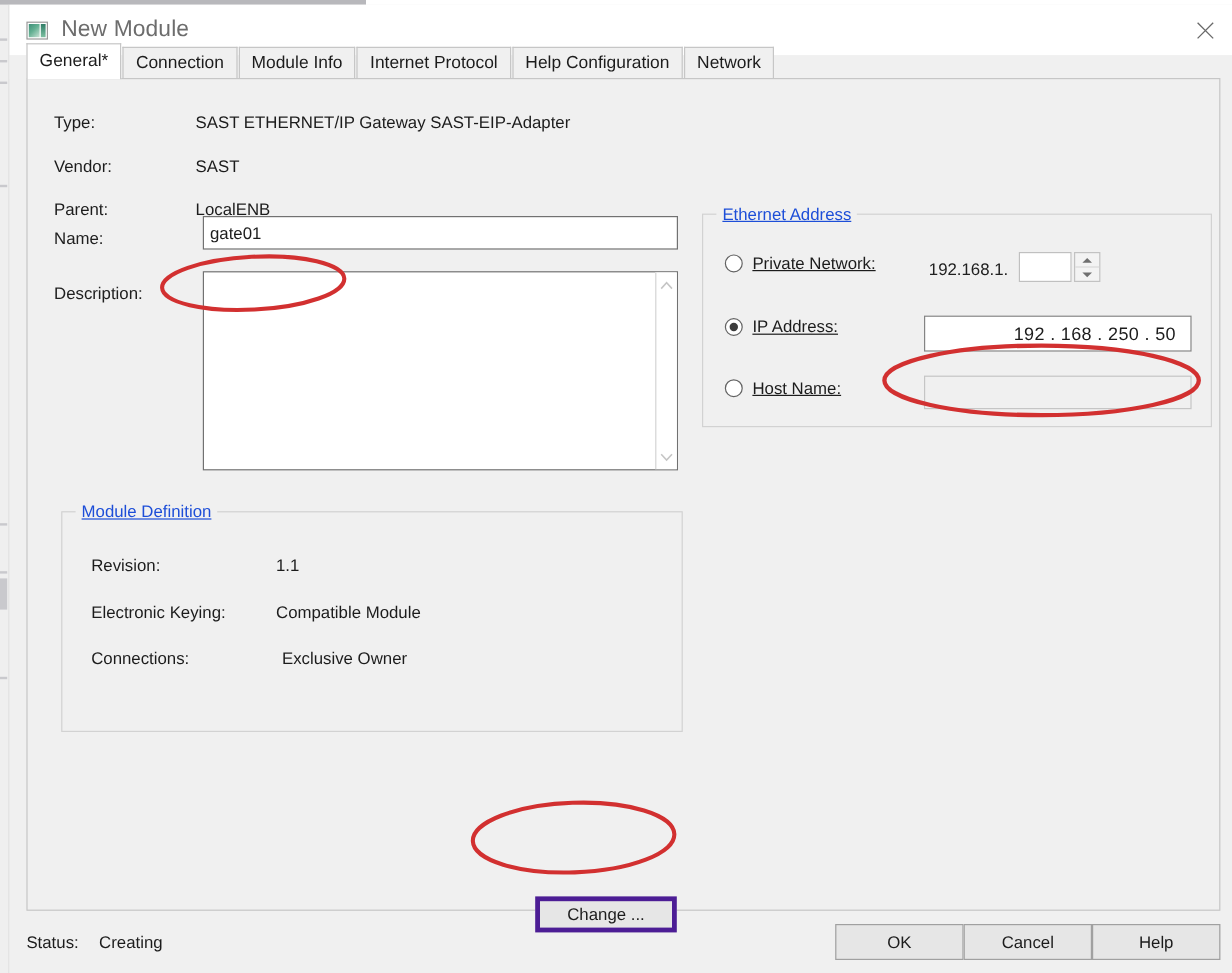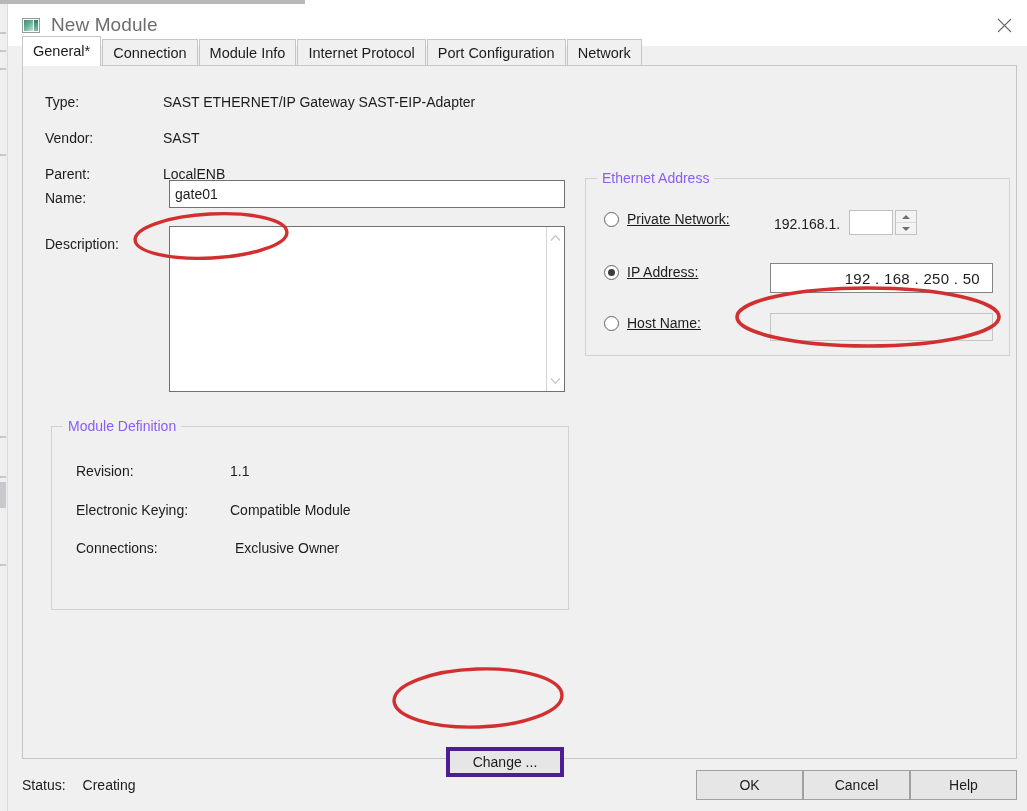--- a/index.html
+++ b/index.html
@@ -215,22 +215,23 @@
     position: absolute;
     border: 1px solid #d2d2d2;
     box-sizing: border-box;
   }
   .group-title {
     position: absolute;
     top: -9px; left: 11px;
     background: #f0f0f0;
     padding: 0 5px;
     font-size: 14px;
-    color: #8b5cf6;
+    color: #1d4ed8;
     white-space: nowrap;
+    text-decoration: underline;
   }
 
   #eth-group { left: 562px; top: 112px; width: 425px; height: 178px; }
   #moddef-group { left: 28px; top: 360px; width: 518px; height: 184px; }
 
   
   .radio-row {
     position: absolute;
     display: flex;
     align-items: center;
@@ -422,21 +423,21 @@
         <path d="M1,1 L14,14 M14,1 L1,14" stroke="#6a6a6a" stroke-width="1.1" fill="none"></path>
       </svg>
     </div>
   </div>
 
   <div id="tabstrip">
     <div class="tab active">General*</div>
     <div class="tab">Connection</div>
     <div class="tab">Module Info</div>
     <div class="tab">Internet Protocol</div>
-    <div class="tab">Port Configuration</div>
+    <div class="tab">Help Configuration</div>
     <div class="tab">Network</div>
   </div>
 
   <div id="tabpage">
 
     <div class="info-row" style="left:22px; top:28px;">
       <div class="info-label">Type:</div>
       <div class="info-value">SAST ETHERNET/IP Gateway SAST-EIP-Adapter</div>
     </div>
     <div class="info-row" style="left:22px; top:64px;">

